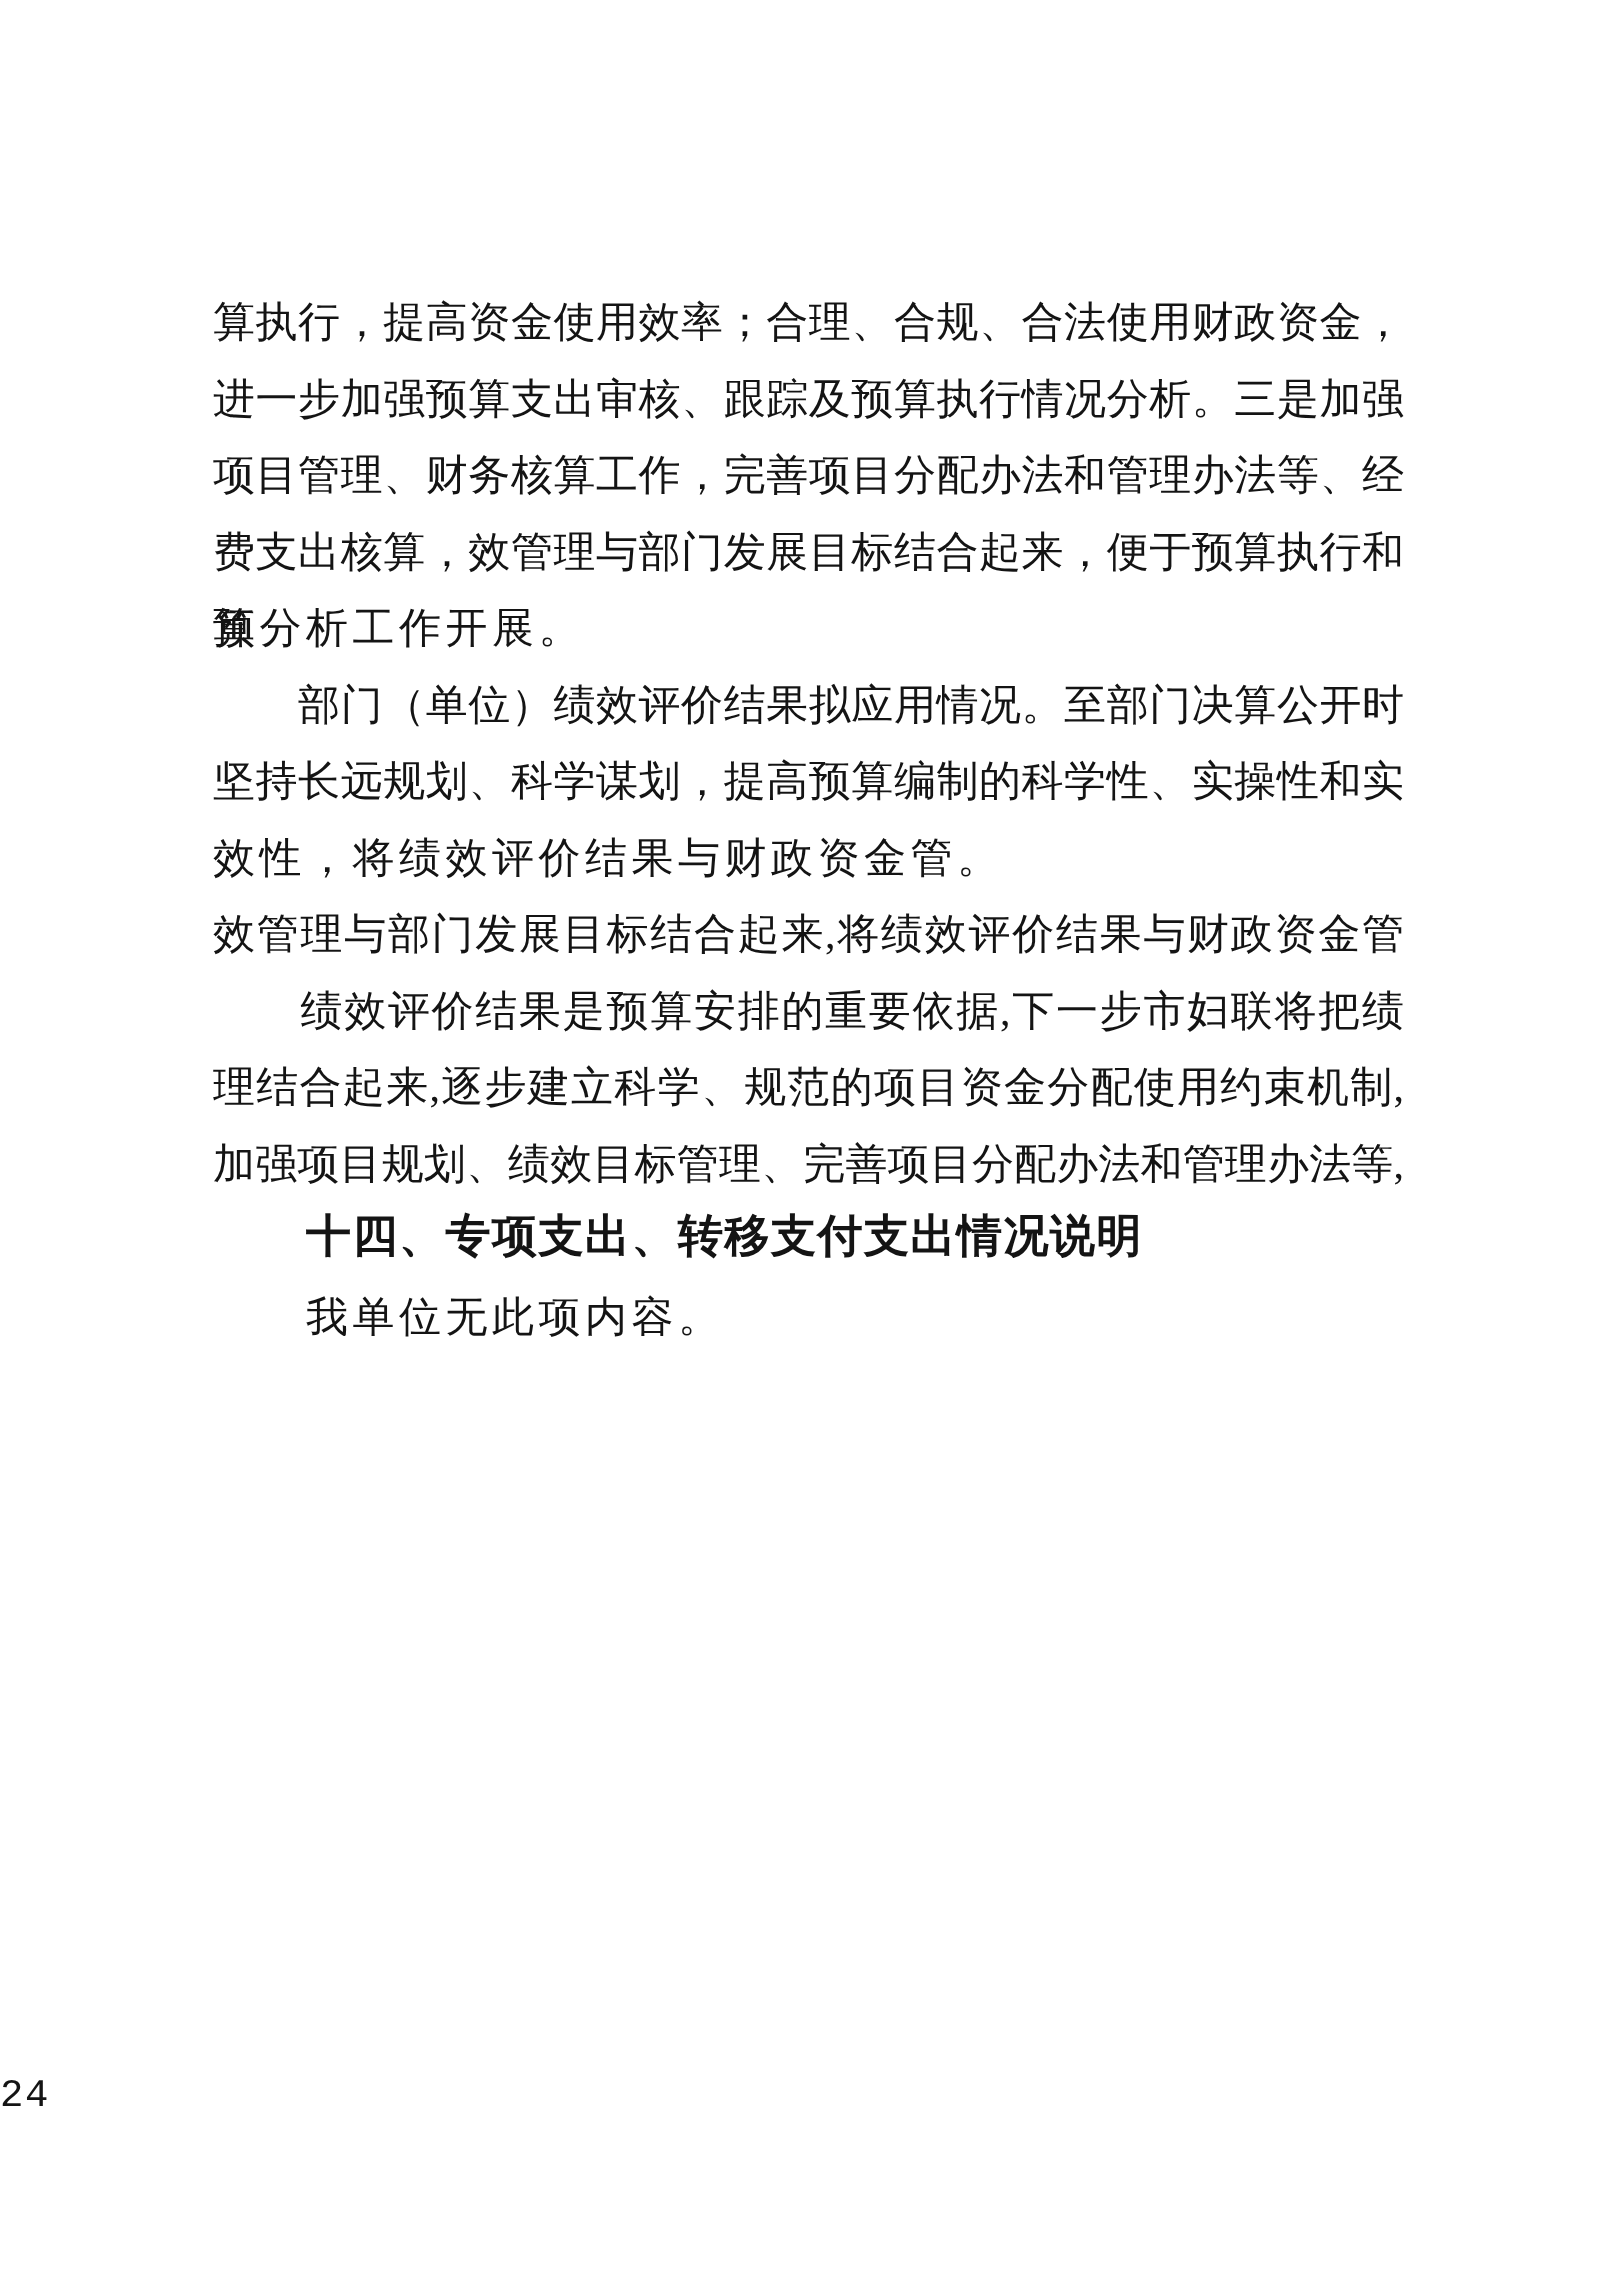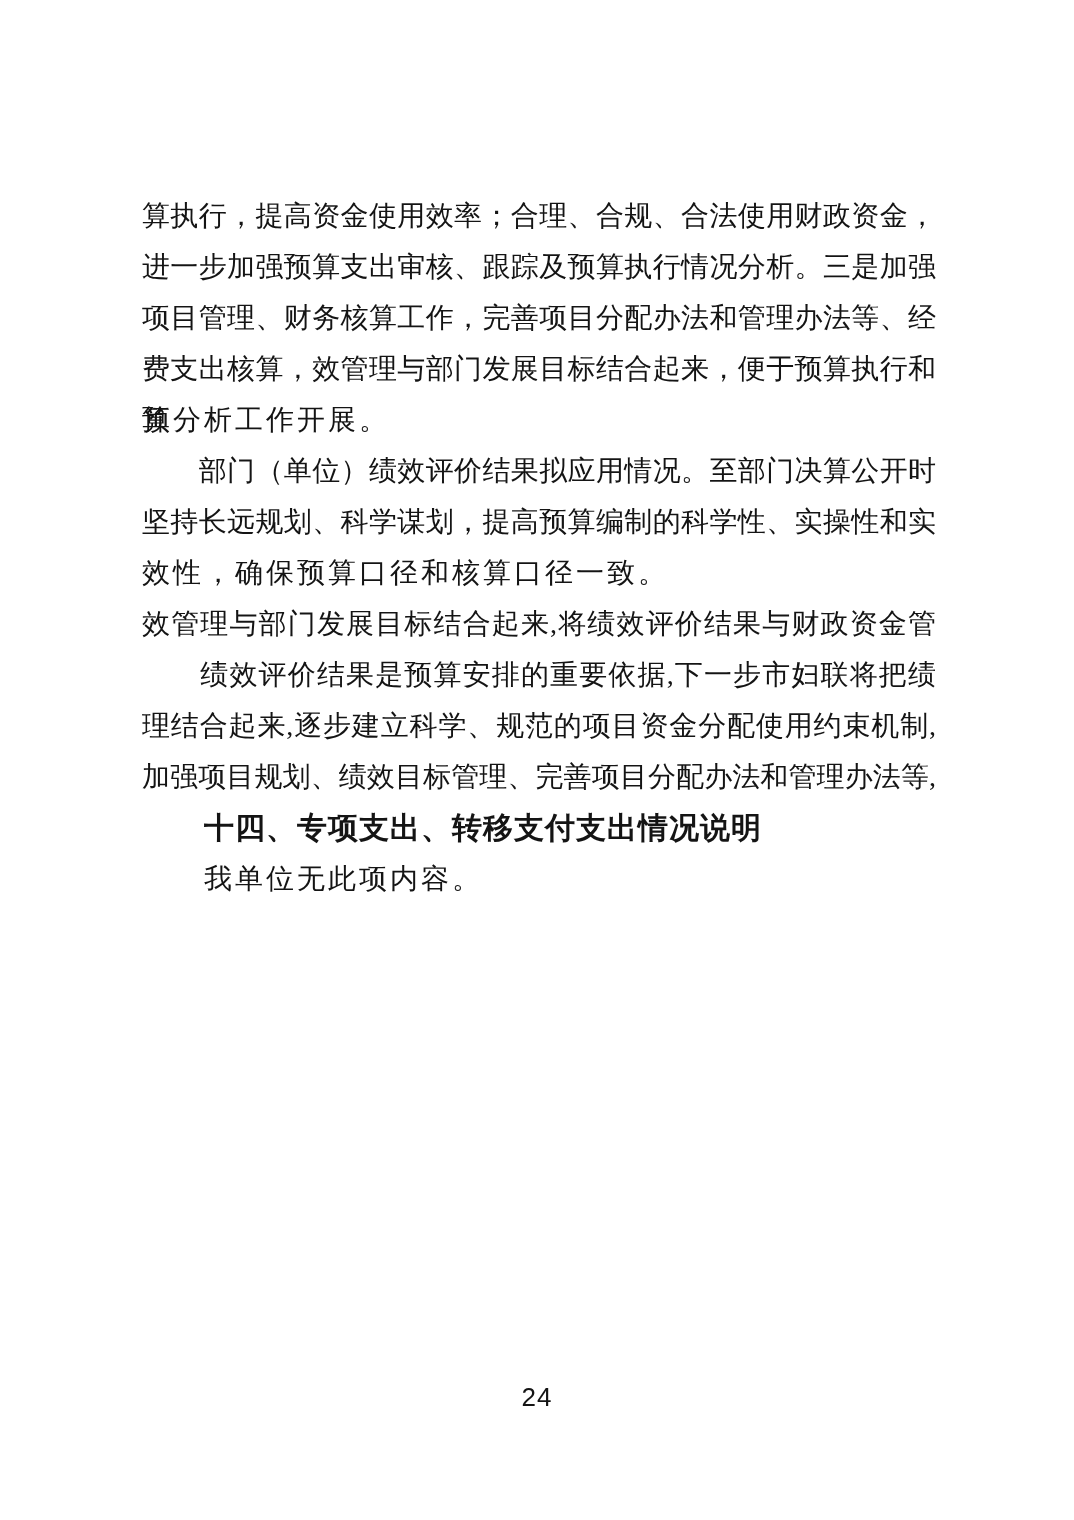--- a/index.html
+++ b/index.html
@@ -27,52 +27,52 @@
     white-space: nowrap;
   }
   .line.just {
     letter-spacing: normal;
     white-space: normal;
     text-align: justify;
     text-align-last: justify;
     
   }
   .para.heading .line {
-    font-family: Liberation Sans, sans-serif;
+    font-family: Liberation Mono, monospace;
     font-weight: 700;
     font-size: 30px;
     letter-spacing: 1px;
   }
   .page-number {
     position: absolute;
     top: 1382px; left: 0;
     width: 100%;
-    text-align: center;
+    text-align: left;
     font-size: 26px;
     letter-spacing: 1px;
-    font-family: Liberation Sans, sans-serif;
+    font-family: Liberation Mono, monospace;
     color: #141414;
   }
 </style>
 </head>
 <body>
 
 <div class="page">
   <main class="text-block" id="text-block">
       <div class="para body">
         <div class="line just">算执行，提高资金使用效率；合理、合规、合法使用财政资金，</div>
         <div class="line just">进一步加强预算支出审核、跟踪及预算执行情况分析。三是加强</div>
         <div class="line just">项目管理、财务核算工作，完善项目分配办法和管理办法等、经</div>
         <div class="line just">费支出核算，效管理与部门发展目标结合起来，便于预算执行和预</div>
         <div class="line">算分析工作开展。</div>
       </div>
       <div class="para body">
         <div class="line just">　　部门（单位）绩效评价结果拟应用情况。至部门决算公开时</div>
         <div class="line just">坚持长远规划、科学谋划，提高预算编制的科学性、实操性和实</div>
-        <div class="line">效性，确保预算口径和核算口径一致。</div>
+        <div class="line">效性，将绩效评价结果与财政资金管。</div>
       </div>
       <div class="para body">
         <div class="line just">效管理与部门发展目标结合起来,将绩效评价结果与财政资金管</div>
         <div class="line just">　　绩效评价结果是预算安排的重要依据,下一步市妇联将把绩</div>
         <div class="line just">理结合起来,逐步建立科学、规范的项目资金分配使用约束机制,</div>
         <div class="line just">加强项目规划、绩效目标管理、完善项目分配办法和管理办法等,</div>
       </div>
       <div class="para heading">
         <div class="line">　　十四、专项支出、转移支付支出情况说明</div>
       </div>

